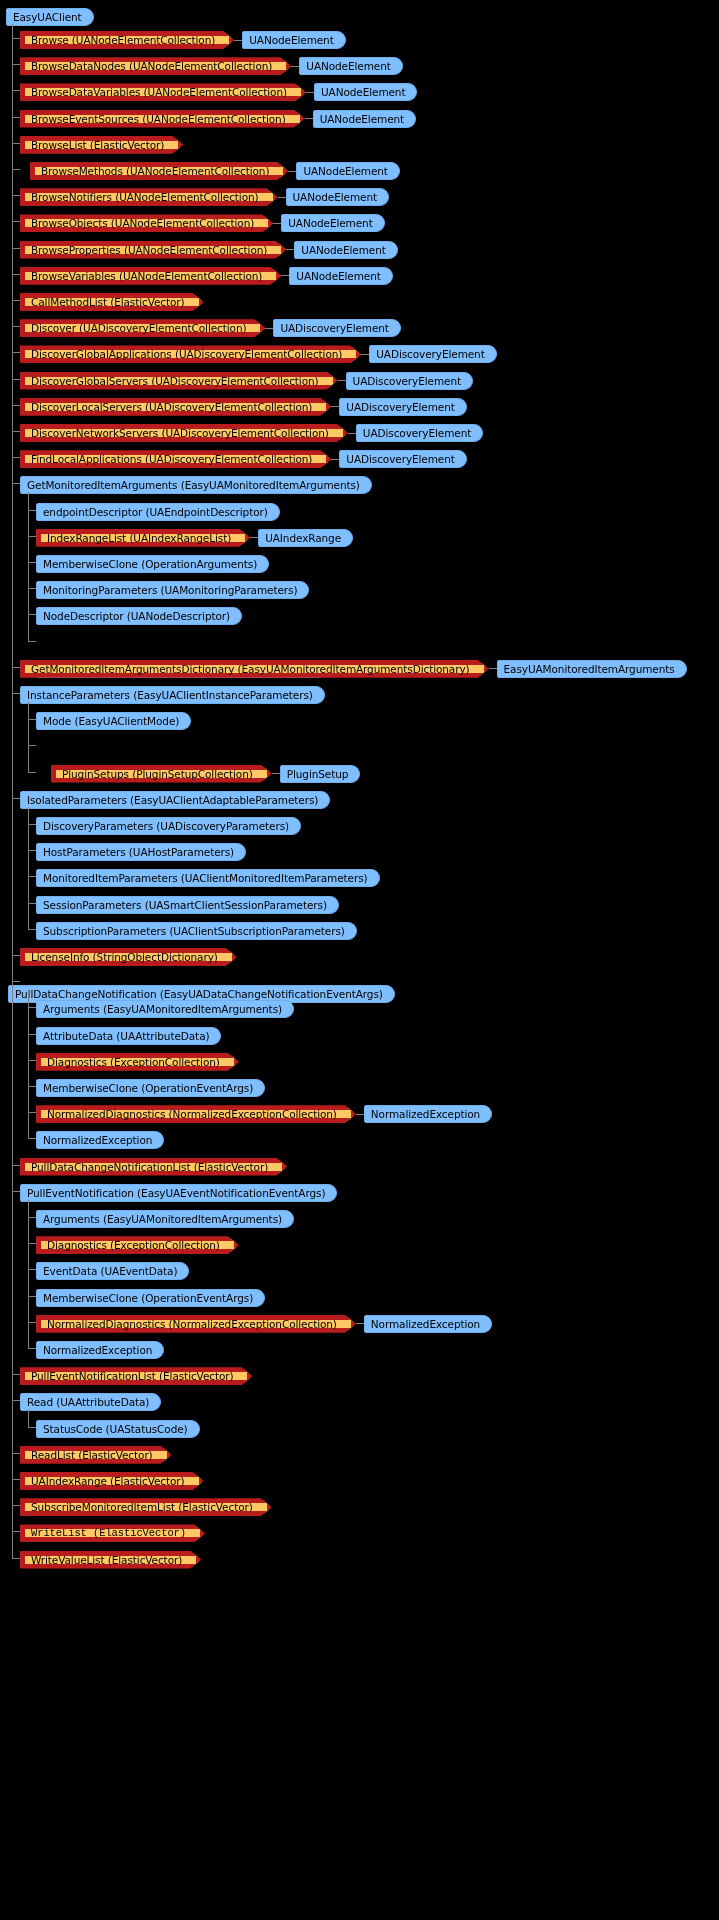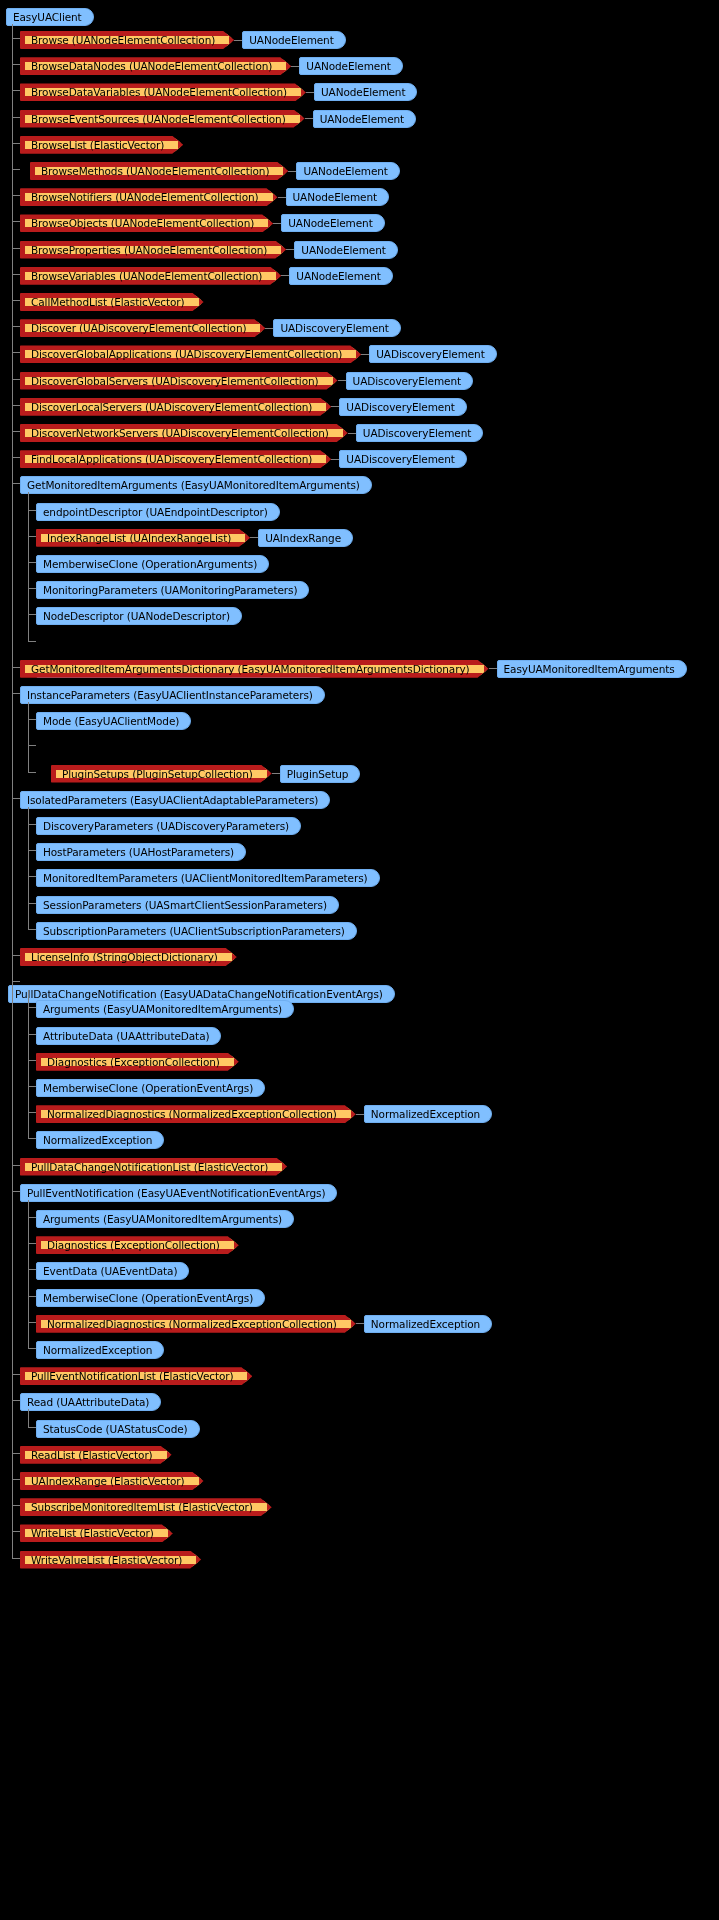--- a/index.html
+++ b/index.html
@@ -412,21 +412,21 @@
     <div class="row" style="left: 20px; top: 1470px;">
       <div class="node orange">
         <span class="label">UAIndexRange (ElasticVector)</span>
       </div>
     </div>
     <div class="row" style="left: 20px; top: 1496.2px;">
       <div class="node orange">
         <span class="label">SubscribeMonitoredItemList (ElasticVector)</span>
       </div>
     </div>
-    <div class="row" style="left: 20px; top: 1522.4px;">
+    <div class="row" style="left: 20px; top: 1522.4px; font-family: Liberation Mono, monospace;">
       <div class="node orange">
         <span class="label">WriteList (ElasticVector)</span>
       </div>
     </div>
     <div class="row" style="left: 20px; top: 1548.6px;">
       <div class="node orange">
         <span class="label">WriteValueList (ElasticVector)</span>
       </div>
     </div>
     <div class="vline" style="left: 12px; top: 24px; height: 1533.6px;"></div>

